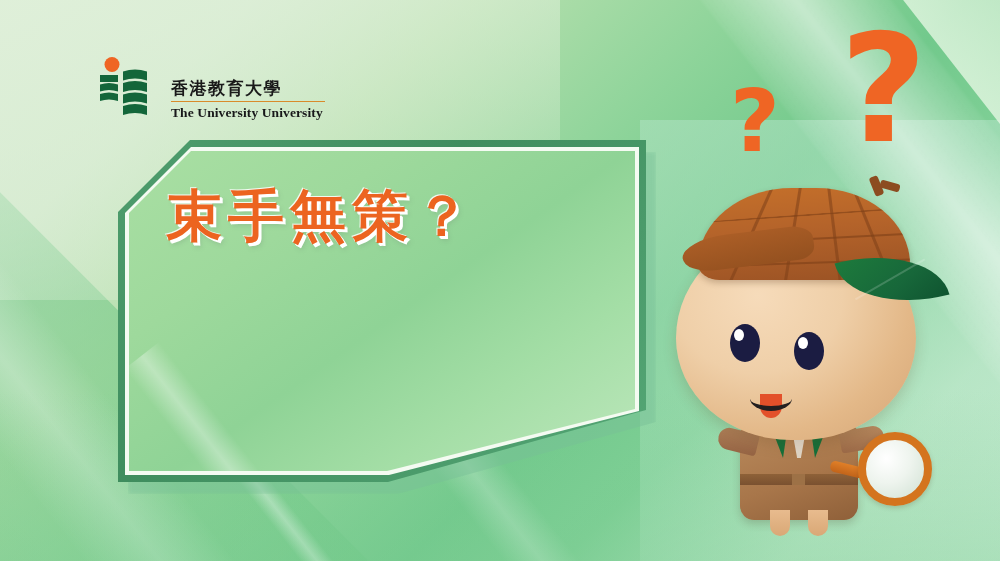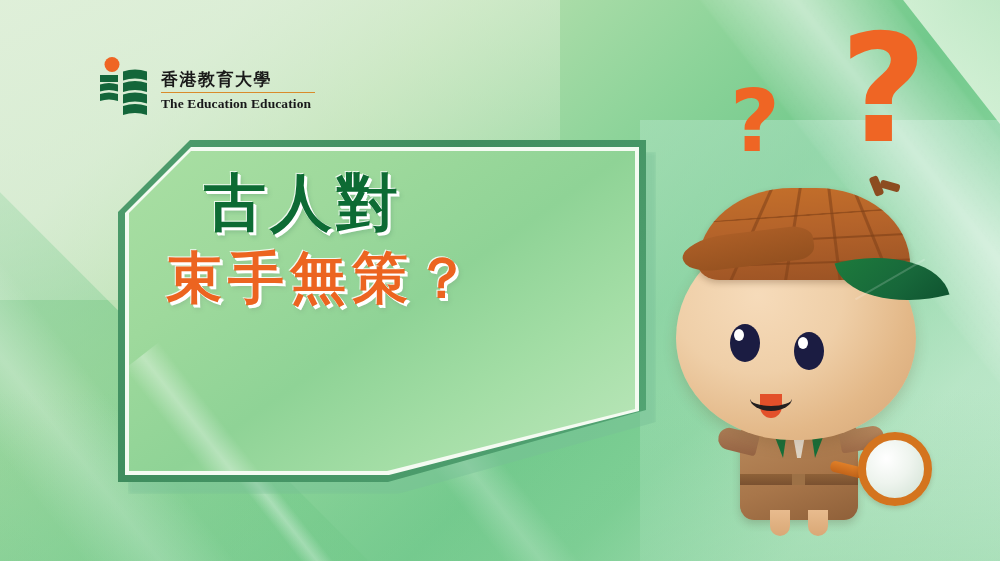--- a/index.html
+++ b/index.html
@@ -84,22 +84,22 @@
   .bg-right-soft {
     position: absolute; right: 0; top: 120px; width: 360px; height: 441px;
     background: linear-gradient(200deg, rgba(176,226,196,.6), rgba(196,236,210,.25));
   }
 
   
   .logo {
     position: absolute;
     left: 96px; top: 56px;
     display: flex;
-    align-items: center;
-    gap: 11px;
+    align-items: flex-end;
+    gap: 21px;
   }
   .logo-mark {
     width: 54px; height: 66px;
     position: relative;
     flex: none;
   }
   .logo-text { padding-top: 5px; }
   .logo-cn {
     font-family: "DejaVu Sans", "Liberation Sans", sans-serif;
     font-size: 17px;
@@ -412,33 +412,32 @@
         <path d="M4 38 q9 -3 18 0 v7 q-9 -3 -18 0 z" fill="#13663a"></path>
         <path d="M27 15.5 q12 -4 24 0 v9 q-12 -4 -24 0 z" fill="#13663a"></path>
         <path d="M27 27 q12 -4 24 0 v9 q-12 -4 -24 0 z" fill="#13663a"></path>
         <path d="M27 38.5 q12 -4 24 0 v9 q-12 -4 -24 0 z" fill="#13663a"></path>
         <path d="M27 50 q12 -4 24 0 v9 q-12 -4 -24 0 z" fill="#13663a"></path>
       </svg>
     </div>
     <div class="logo-text">
       <div class="logo-cn">香港教育大學</div>
       <div class="logo-rule"></div>
-      <div class="logo-en">The Education Education</div>
+      <div class="logo-en">The University University</div>
     </div>
   </div>
 
   <div class="frame-wrap">
     <div class="frame-shadow"></div>
     <div class="frame-outer"></div>
     <div class="frame-white"></div>
     <div class="frame-inner"></div>
   </div>
 
   <div class="title-block">
-    <div class="t-line t-line1">古人對</div>
     <div class="t-line t-line3">束手無策？</div>
   </div>
 
   <div class="mascot">
     <div class="m-mag-handle"></div>
     <div class="m-body">
       <div class="m-arm-l"></div>
       <div class="m-arm-r"></div>
       <div class="m-shirt"></div>
       <div class="m-lapel-l"></div>

